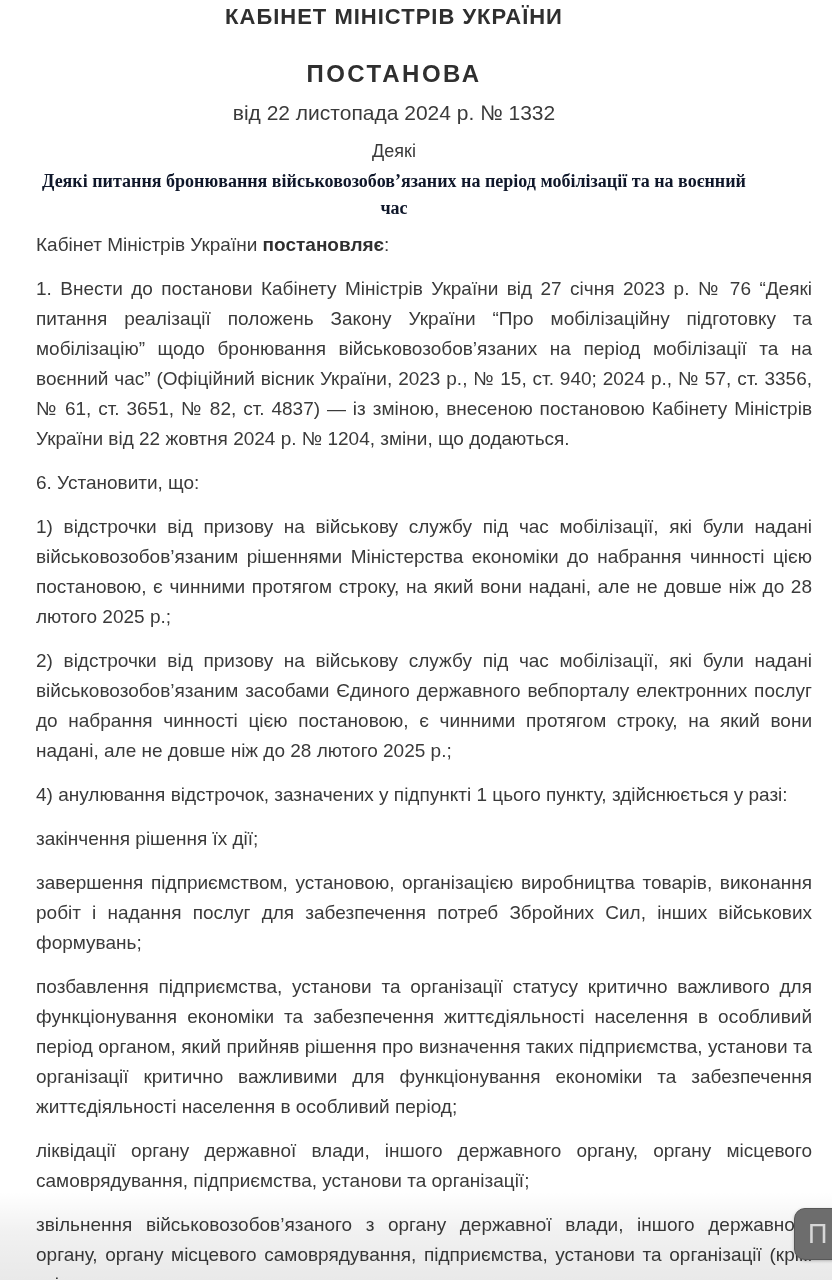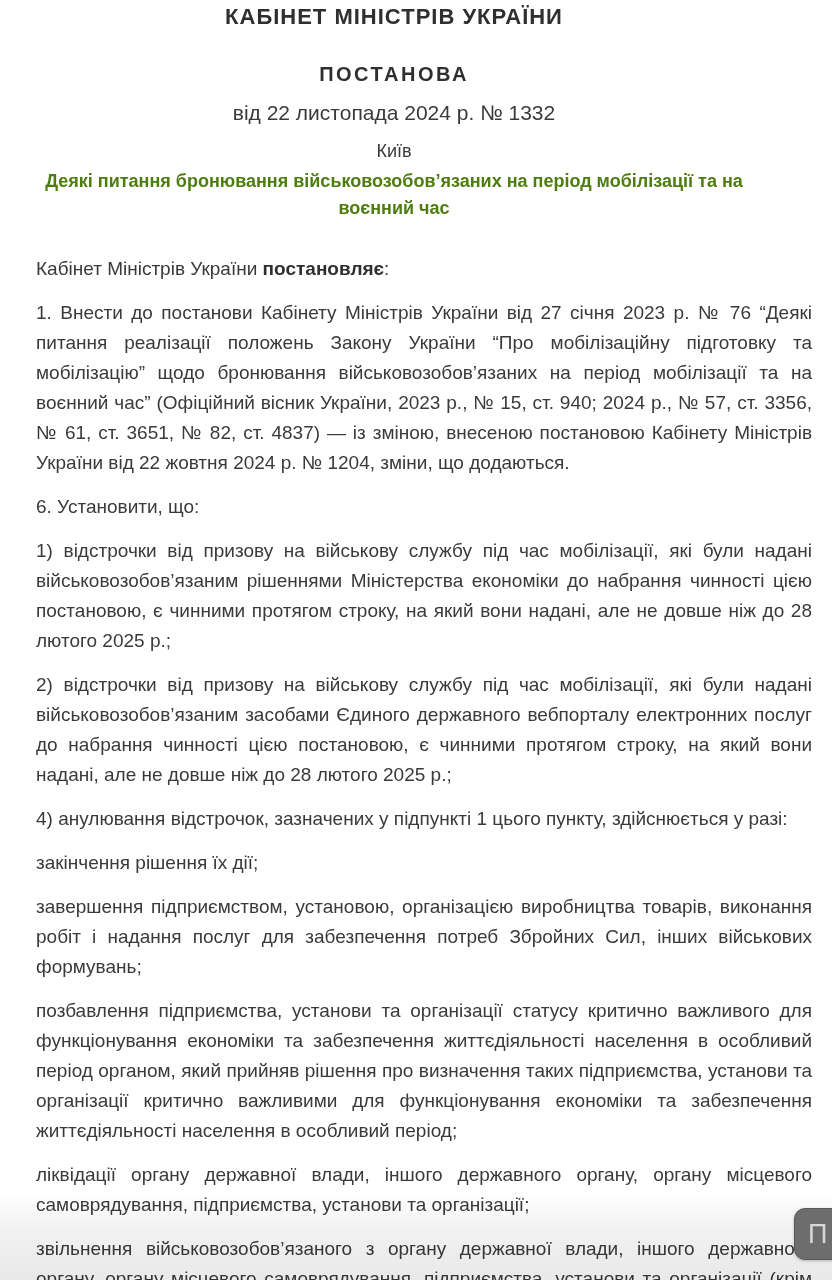--- a/index.html
+++ b/index.html
@@ -32,21 +32,21 @@
   }
   .org-name {
     font-size: 22px;
     line-height: 27px;
     font-weight: bold;
     letter-spacing: 1px;
     color: #2f2f2f;
     margin: 0 0 32px 0;
   }
   .doc-type {
-    font-size: 20px;
+    font-size: 24px;
     line-height: 24px;
     font-weight: bold;
     letter-spacing: 2.5px;
     color: #2f2f2f;
     margin: 0 0 13px 0;
   }
   .date-line {
     font-size: 21px;
     line-height: 28px;
     font-weight: normal;
@@ -56,23 +56,24 @@
   .city {
     font-size: 18px;
     line-height: 23px;
     margin: 0 0 5px 0;
     color: #3a3a3a;
   }
   .doc-title {
     font-size: 18px;
     line-height: 27px;
     font-weight: bold;
-    color: #4d7c0f;
+    color: #0f172a;
     max-width: 720px;
-    margin: 0 auto 32px auto;
+    margin: 0 auto 8px auto;
+    font-family: Liberation Serif, serif;
   }
   .doc-body p {
     font-size: 19px;
     line-height: 30px;
     text-align: justify;
     margin: 0 0 14px 16px;
     color: #3a3a3a;
   }
   .doc-body .preamble b {
     font-weight: bold;
@@ -117,21 +118,21 @@
 </style>
 </head>
 <body>
 
 <div class="page">
 
   <header class="doc-header">
     <h1 class="org-name">КАБІНЕТ МІНІСТРІВ УКРАЇНИ</h1>
     <div class="doc-type">ПОСТАНОВА</div>
     <div class="date-line">від 22 листопада 2024 р. № 1332</div>
-    <div class="city">Київ</div>
+    <div class="city">Деякі</div>
     <h2 class="doc-title">Деякі питання бронювання військовозобов’язаних на період мобілізації та на воєнний час</h2>
   </header>
 
   <main class="doc-body">
     <p class="preamble"><span>Кабінет Міністрів України </span><b>постановляє</b><span>:</span></p>
 
     <p>1. Внести до постанови Кабінету Міністрів України від 27 січня 2023 р. № 76 “Деякі питання реалізації положень Закону України “Про мобілізаційну підготовку та мобілізацію” щодо бронювання військовозобов’язаних на період мобілізації та на воєнний час” (Офіційний вісник України, 2023 р., № 15, ст. 940; 2024 р., № 57, ст. 3356, № 61, ст. 3651, № 82, ст. 4837) — із зміною, внесеною постановою Кабінету Міністрів України від 22 жовтня 2024 р. № 1204, зміни, що додаються.</p>
     <p>6. Установити, що:</p>
     <p>1) відстрочки від призову на військову службу під час мобілізації, які були надані військовозобов’язаним рішеннями Міністерства економіки до набрання чинності цією постановою, є чинними протягом строку, на який вони надані, але не довше ніж до 28 лютого 2025 р.;</p>
     <p>2) відстрочки від призову на військову службу під час мобілізації, які були надані військовозобов’язаним засобами Єдиного державного вебпорталу електронних послуг до набрання чинності цією постановою, є чинними протягом строку, на який вони надані, але не довше ніж до 28 лютого 2025 р.;</p>

